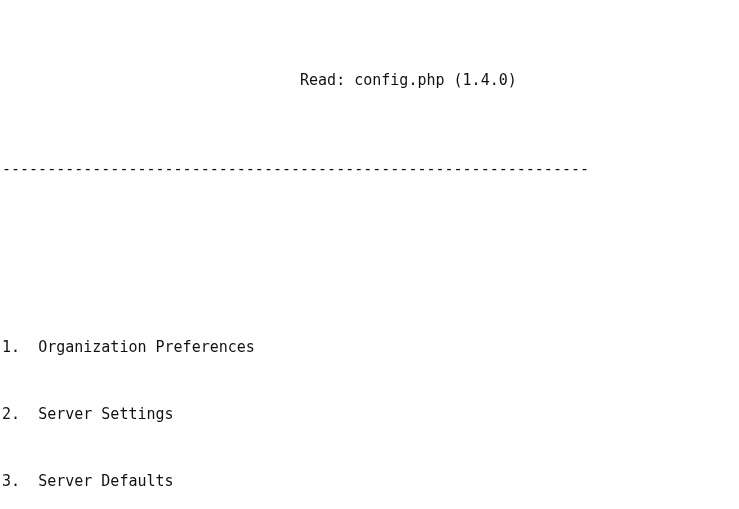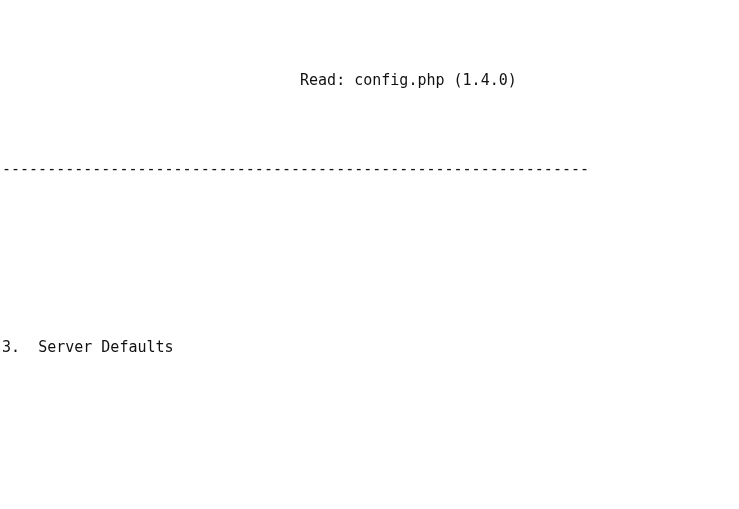--- a/index.html
+++ b/index.html
@@ -57,20 +57,22 @@
 
 <div class="screen">
   <div class="term">
 
     <div class="row title-row">                                 Read: config.php (1.4.0)</div>
 
     <div class="row sep-row">-----------------------------------------------------------------</div>
 
     <div class="blank"></div>
 
+    <div class="row menu-item"><span class="key">1.  </span><span>Organization Preferences</span></div>
+    <div class="row menu-item"><span class="key">2.  </span><span>Server Settings</span></div>
     <div class="row menu-item"><span class="key">3.  </span><span>Server Defaults</span></div>
     
     
     
     
     
     
     
 
     

